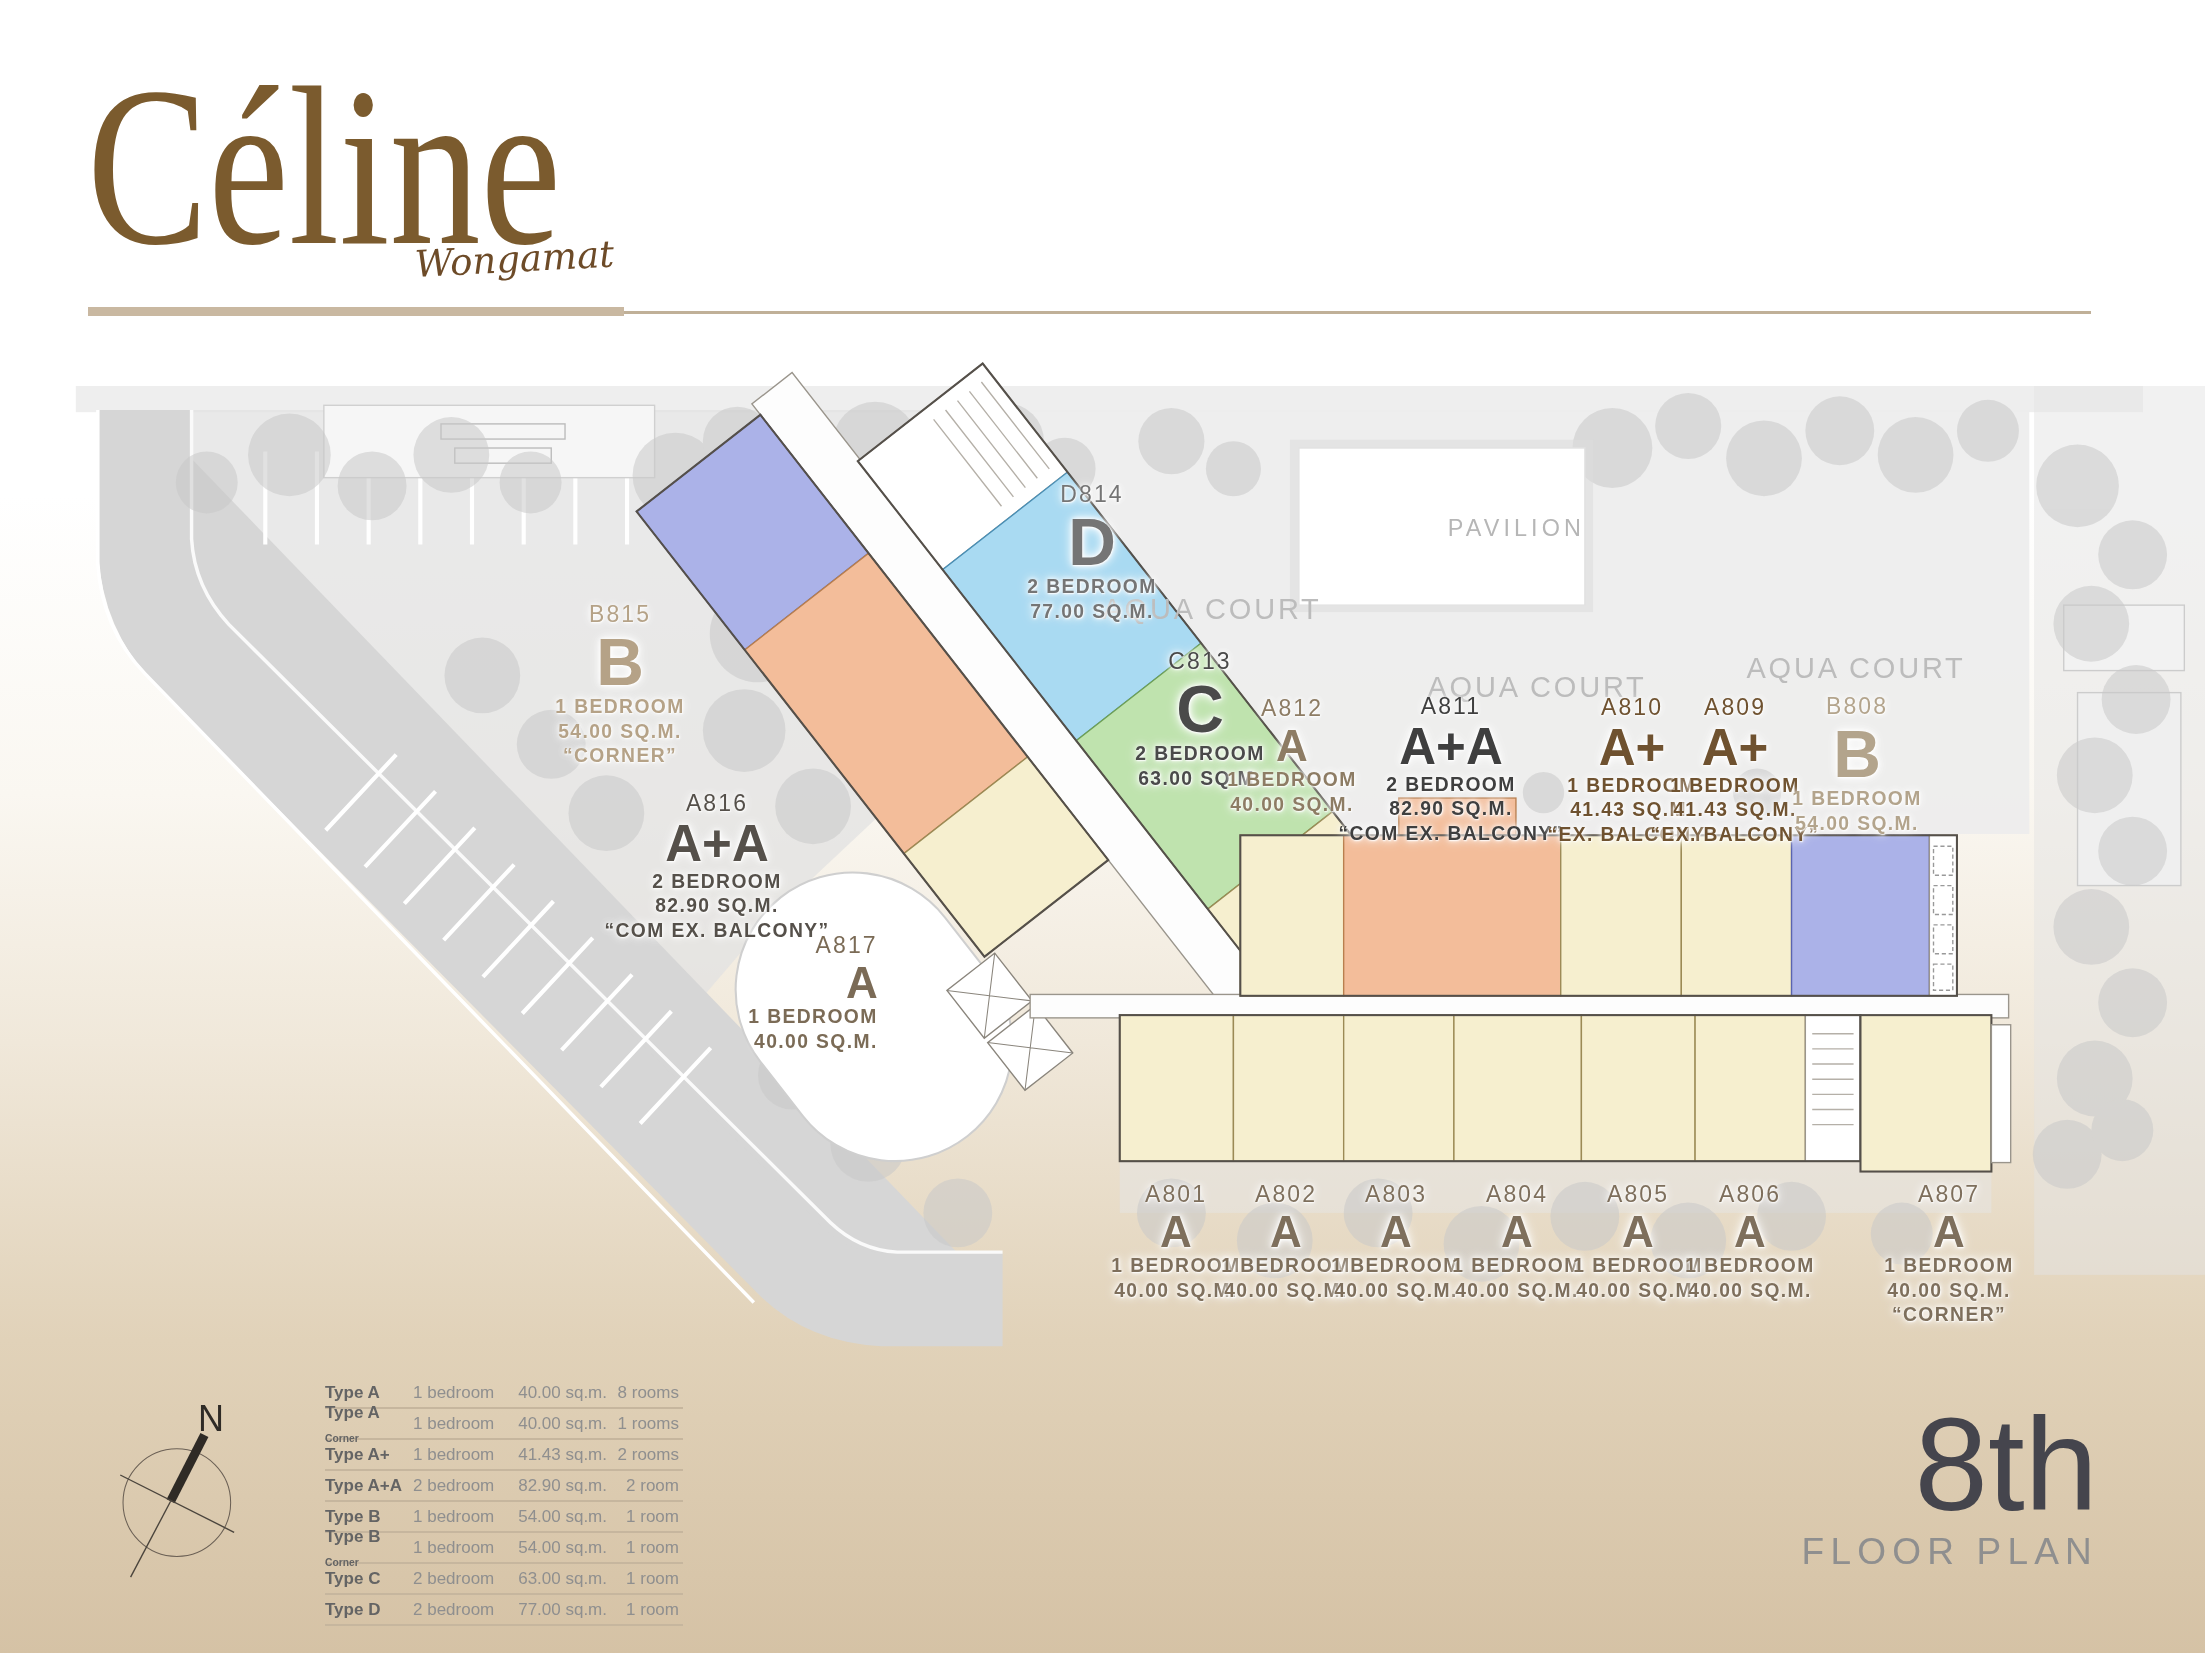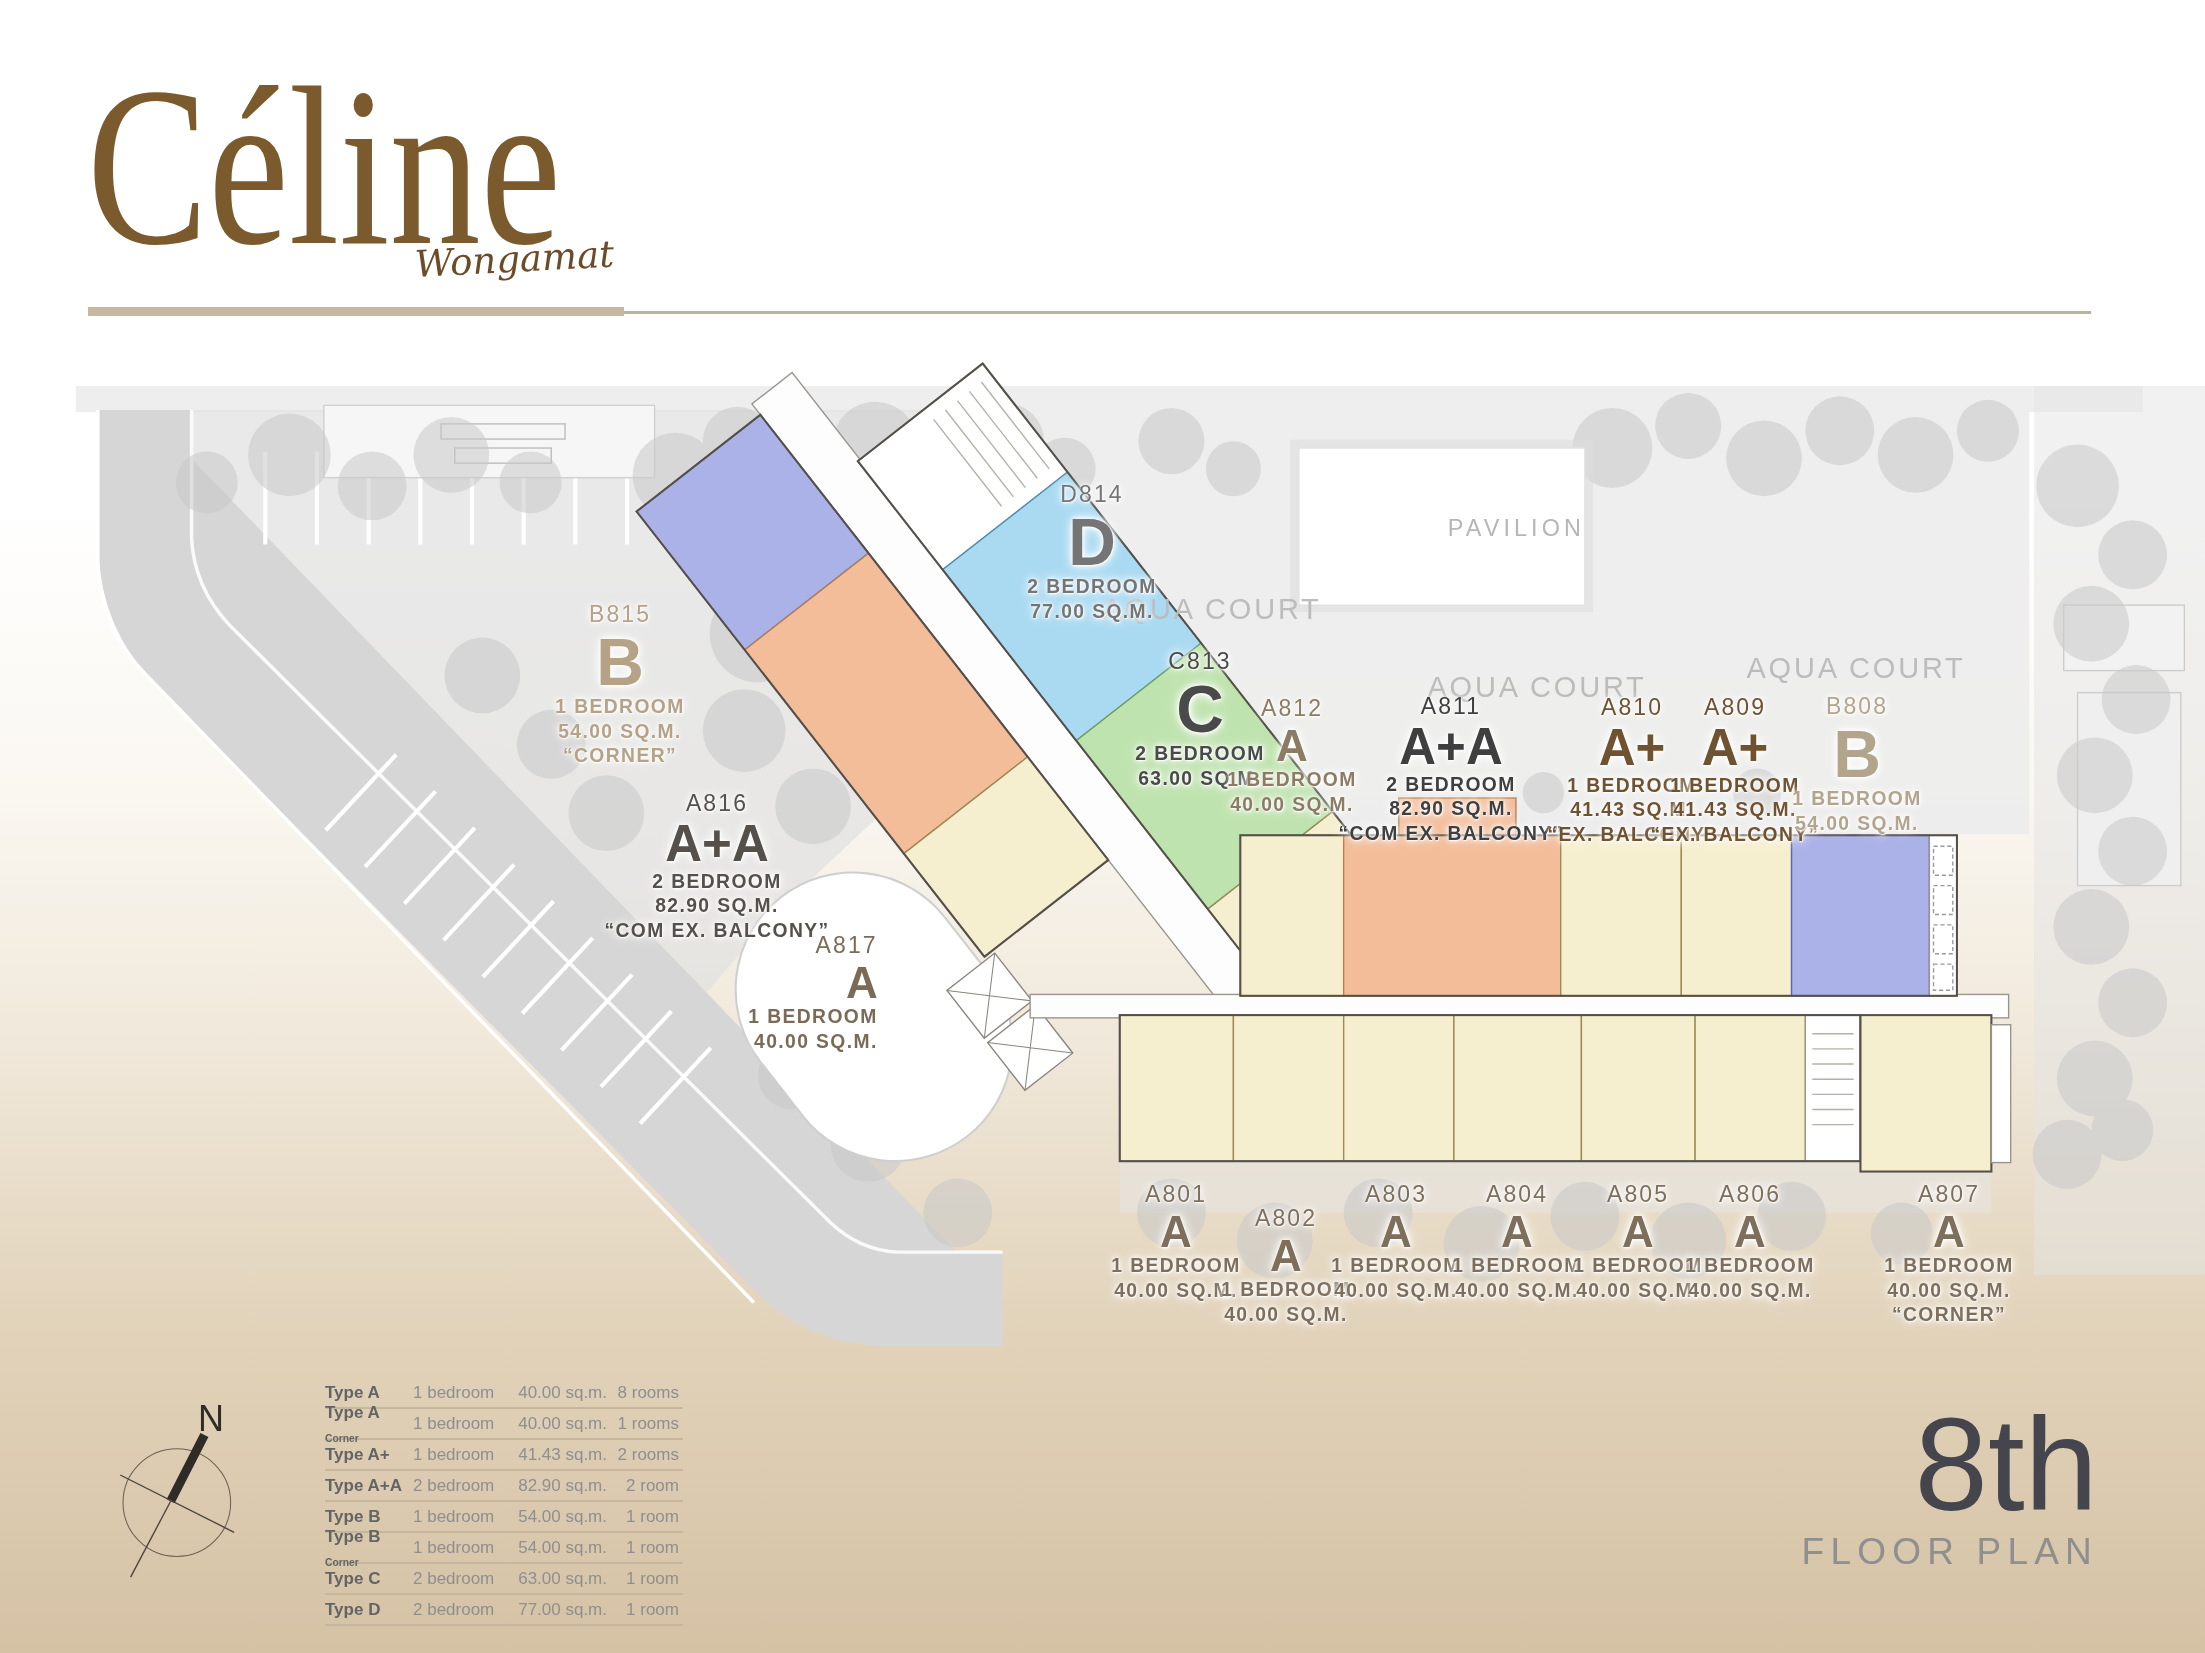--- a/index.html
+++ b/index.html
@@ -291,21 +291,21 @@
         <div class="u-letter xl">B</div>
         <div class="u-line">1 BEDROOM</div>
         <div class="u-line">54.00 SQ.M.</div>
       </div>
       <div class="unit-label" style="left: 1176px; top: 1181px; color: rgb(126, 111, 92);">
         <div class="u-code">A801</div>
         <div class="u-letter md">A</div>
         <div class="u-line">1 BEDROOM</div>
         <div class="u-line">40.00 SQ.M.</div>
       </div>
-      <div class="unit-label" style="left: 1286px; top: 1181px; color: rgb(126, 111, 92); margin-top: 24px;">
+      <div class="unit-label" style="left: 1286px; top: 1181px; color: rgb(126, 111, 92);">
         <div class="u-code">A802</div>
         <div class="u-letter md">A</div>
         <div class="u-line">1 BEDROOM</div>
         <div class="u-line">40.00 SQ.M.</div>
       </div>
       <div class="unit-label" style="left: 1396px; top: 1181px; color: rgb(126, 111, 92);">
         <div class="u-code">A803</div>
         <div class="u-letter md">A</div>
         <div class="u-line">1 BEDROOM</div>
         <div class="u-line">40.00 SQ.M.</div>

